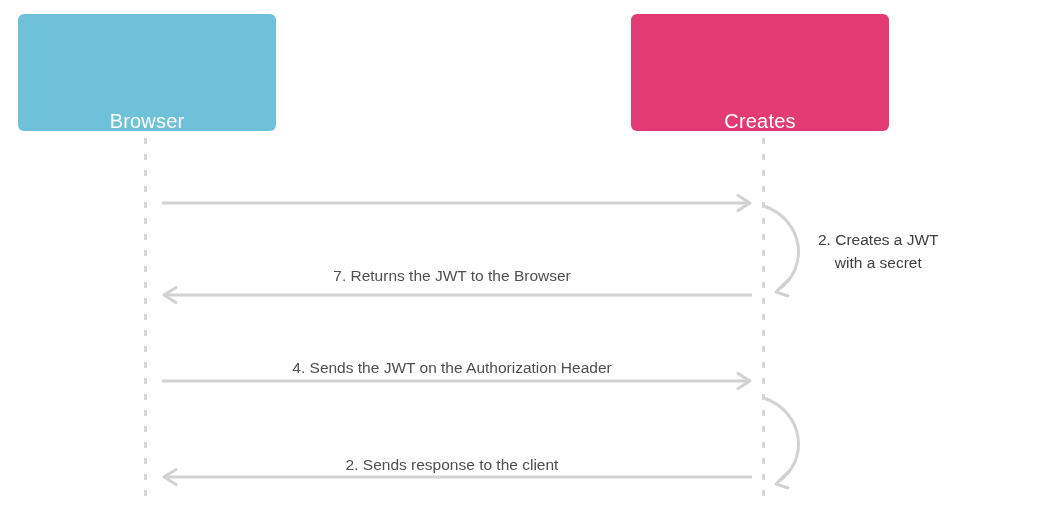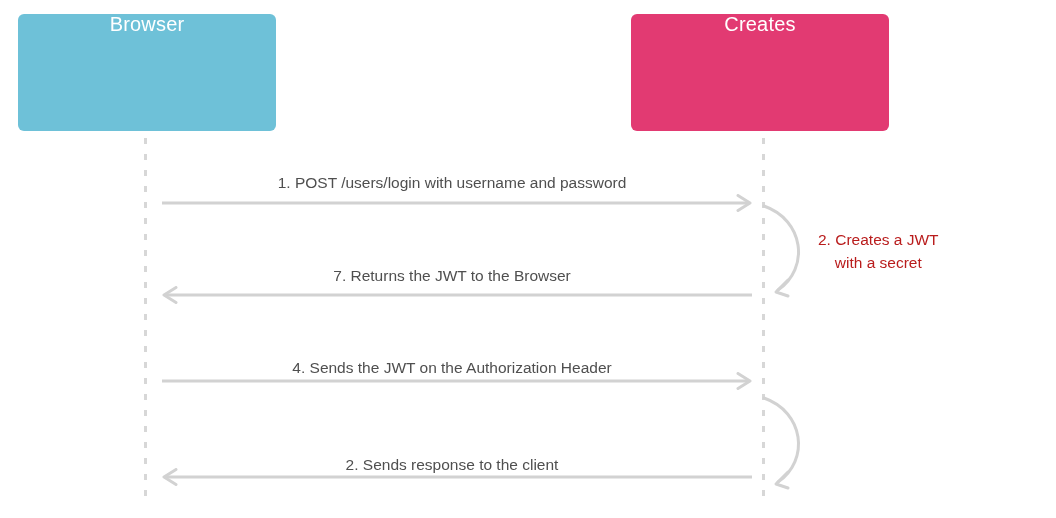--- a/index.html
+++ b/index.html
@@ -14,21 +14,21 @@
     position: relative;
     width: 1056px;
     height: 518px;
     background: #ffffff;
     overflow: hidden;
   }
   .actor-box {
     position: absolute;
     border-radius: 6px;
     display: flex;
-    align-items: flex-start;
+    align-items: flex-end;
     justify-content: center;
   }
   .actor-label {
     color: #ffffff;
     font-size: 20px;
     font-weight: 400;
     letter-spacing: 0.2px;
     line-height: 1;
   }
   #actor-browser {
@@ -74,21 +74,21 @@
   }
   .msg-arrow {
     position: absolute;
     left: 160px;
     width: 594px;
     height: 18px;
   }
   .note {
     position: absolute;
     font-size: 15.5px;
-    color: #b91c1c;
+    color: #404040;
     line-height: 23px;
     text-align: center;
     white-space: nowrap;
   }
   .selfloop {
     position: absolute;
     width: 70px;
     height: 110px;
   }
 </style>
@@ -101,21 +101,20 @@
     <span class="actor-label">Browser</span>
   </div>
 
   <div class="actor-box" id="actor-server">
     <span class="actor-label">Creates</span>
   </div>
 
   <div class="lifeline" id="lifeline-browser"></div>
   <div class="lifeline" id="lifeline-server"></div>
 
-  <div class="msg-label" style="left:452px; top:175px;">1. POST /users/login with username and password</div>
   <svg class="msg-arrow" style="top:194px;" viewBox="0 0 594 18" preserveAspectRatio="none">
     <line x1="2" y1="9" x2="588" y2="9" stroke="#d2d2d2" stroke-width="3"></line>
     <polyline points="578,1.5 590,9 578,16.5" fill="none" stroke="#d2d2d2" stroke-width="3" stroke-linecap="round" stroke-linejoin="round"></polyline>
   </svg>
 
   <svg class="selfloop" style="left:760px; top:196px;" viewBox="0 0 70 110">
     <path d="M 4 10 C 44 24, 50 72, 18 94" fill="none" stroke="#d2d2d2" stroke-width="3" stroke-linecap="round"></path>
     <polyline points="28,84 16,96 28,100" fill="none" stroke="#d2d2d2" stroke-width="3" stroke-linecap="round" stroke-linejoin="round"></polyline>
   </svg>
   <div class="note" style="left:818px; top:228px;">

